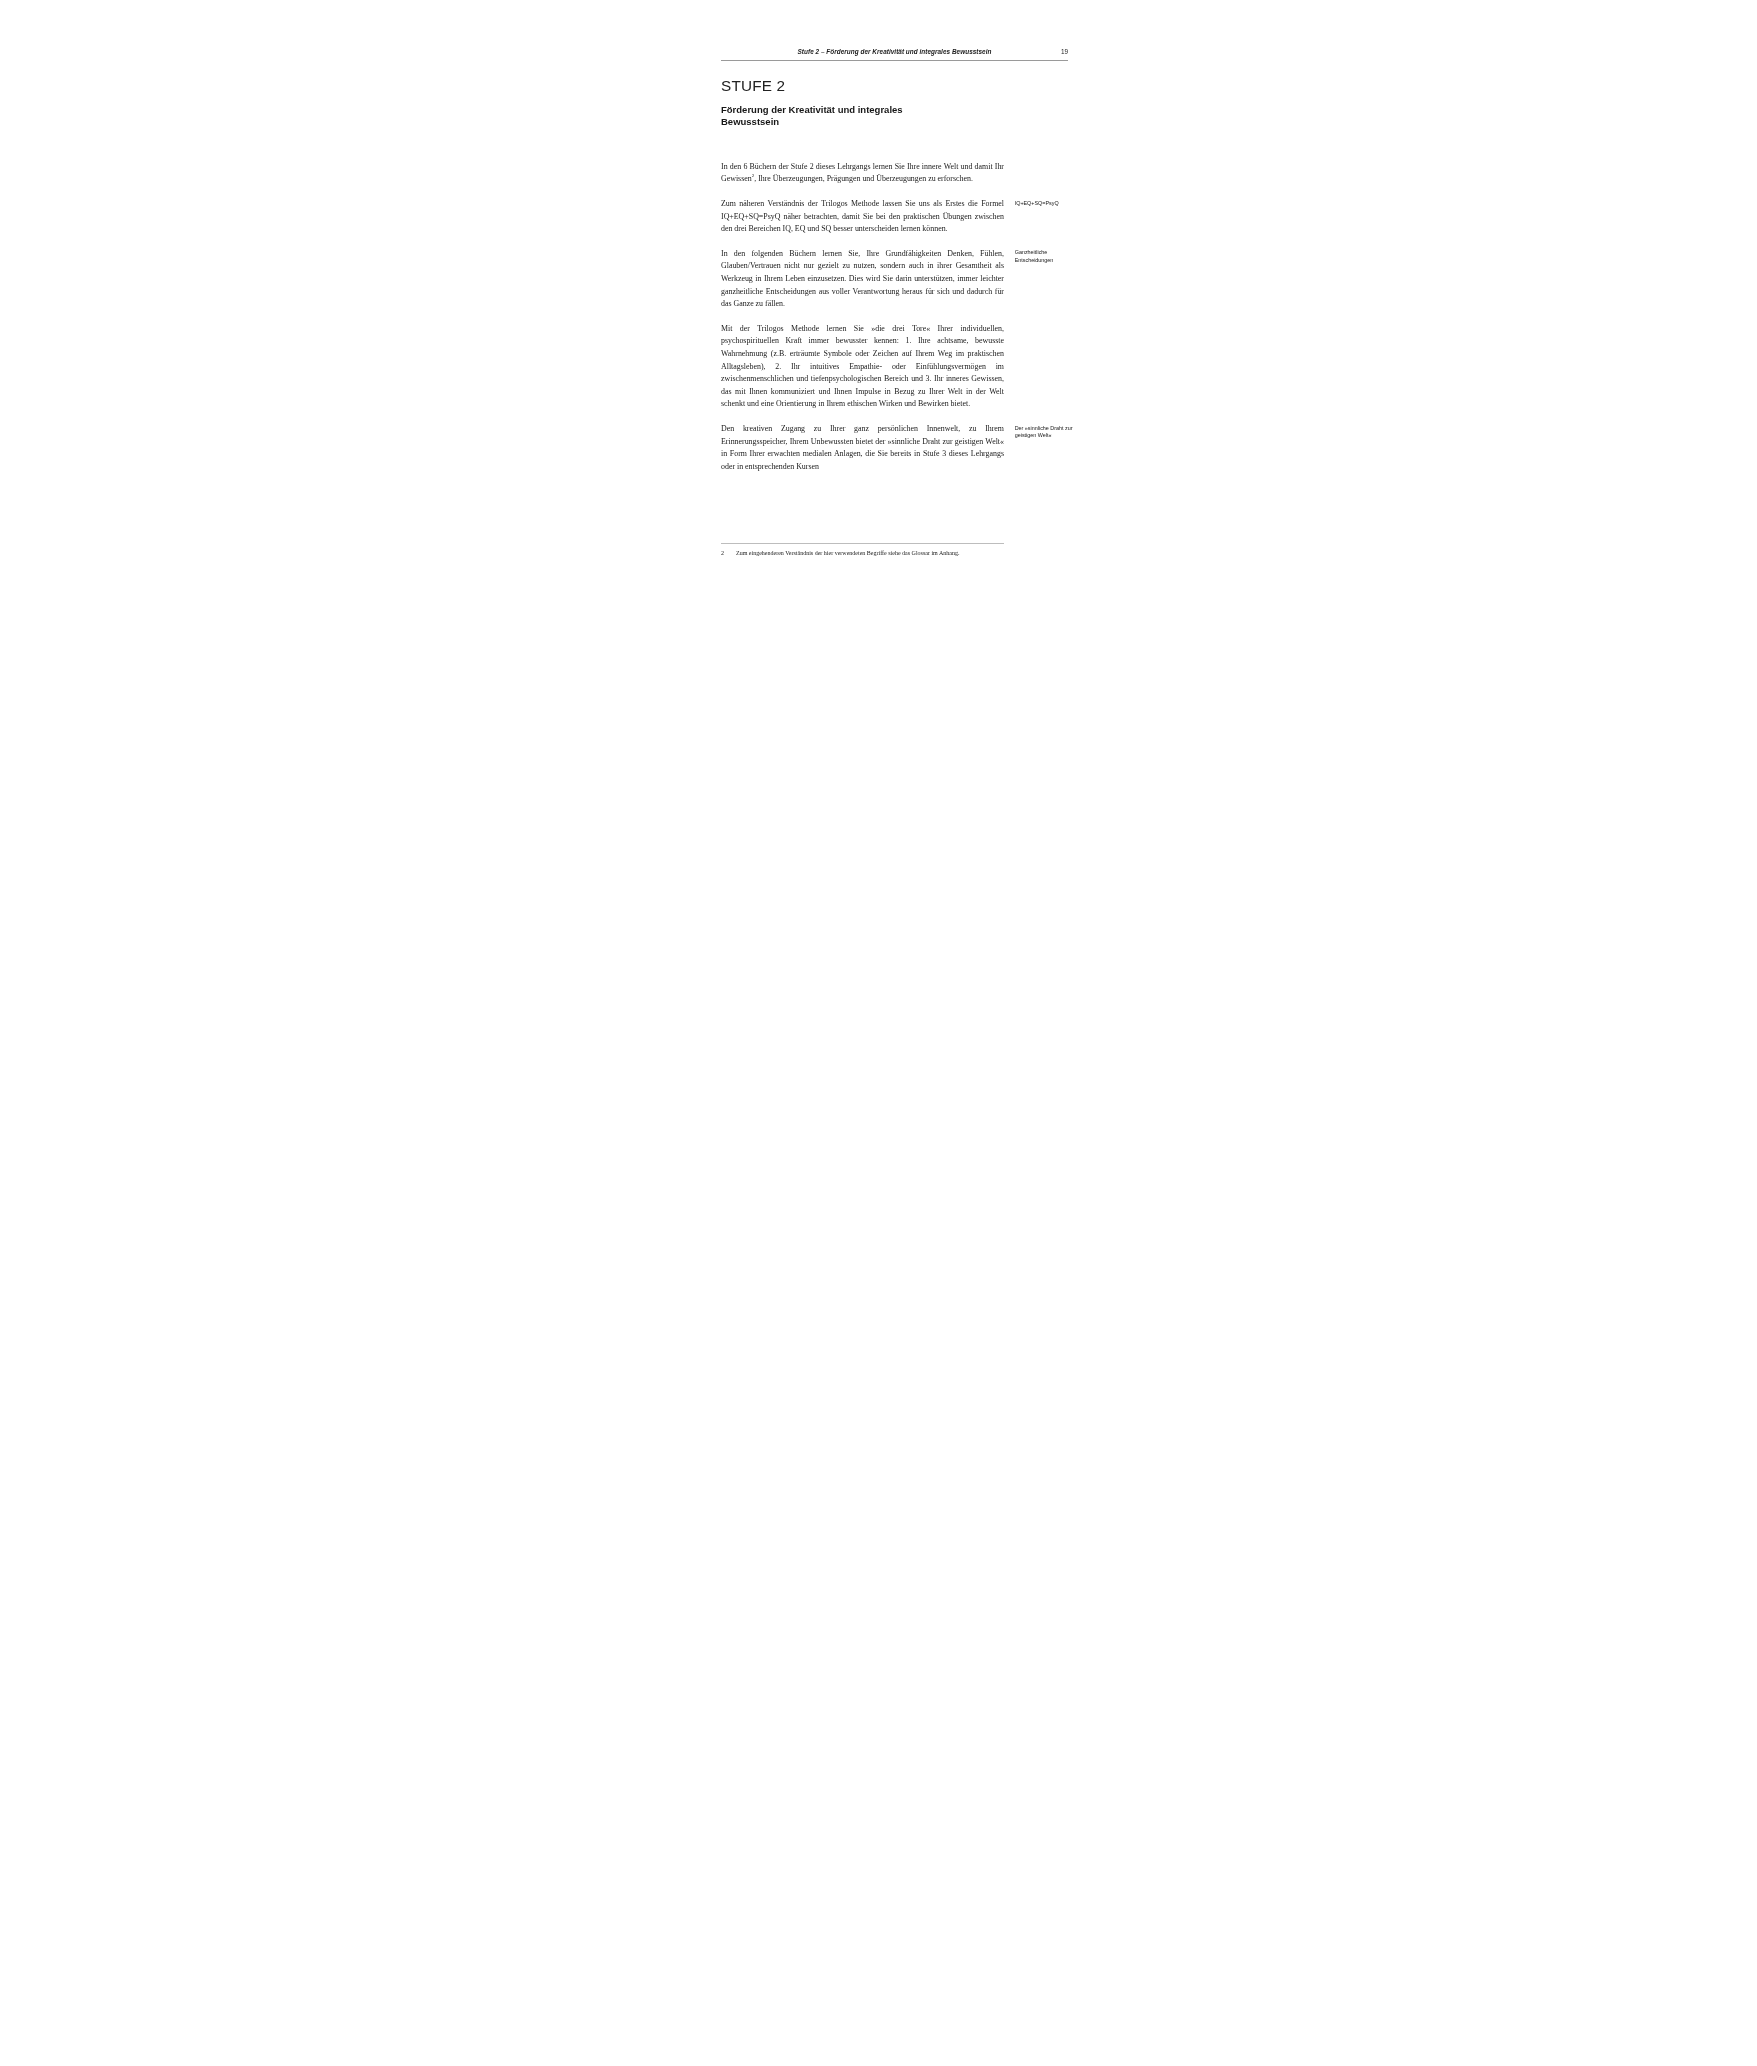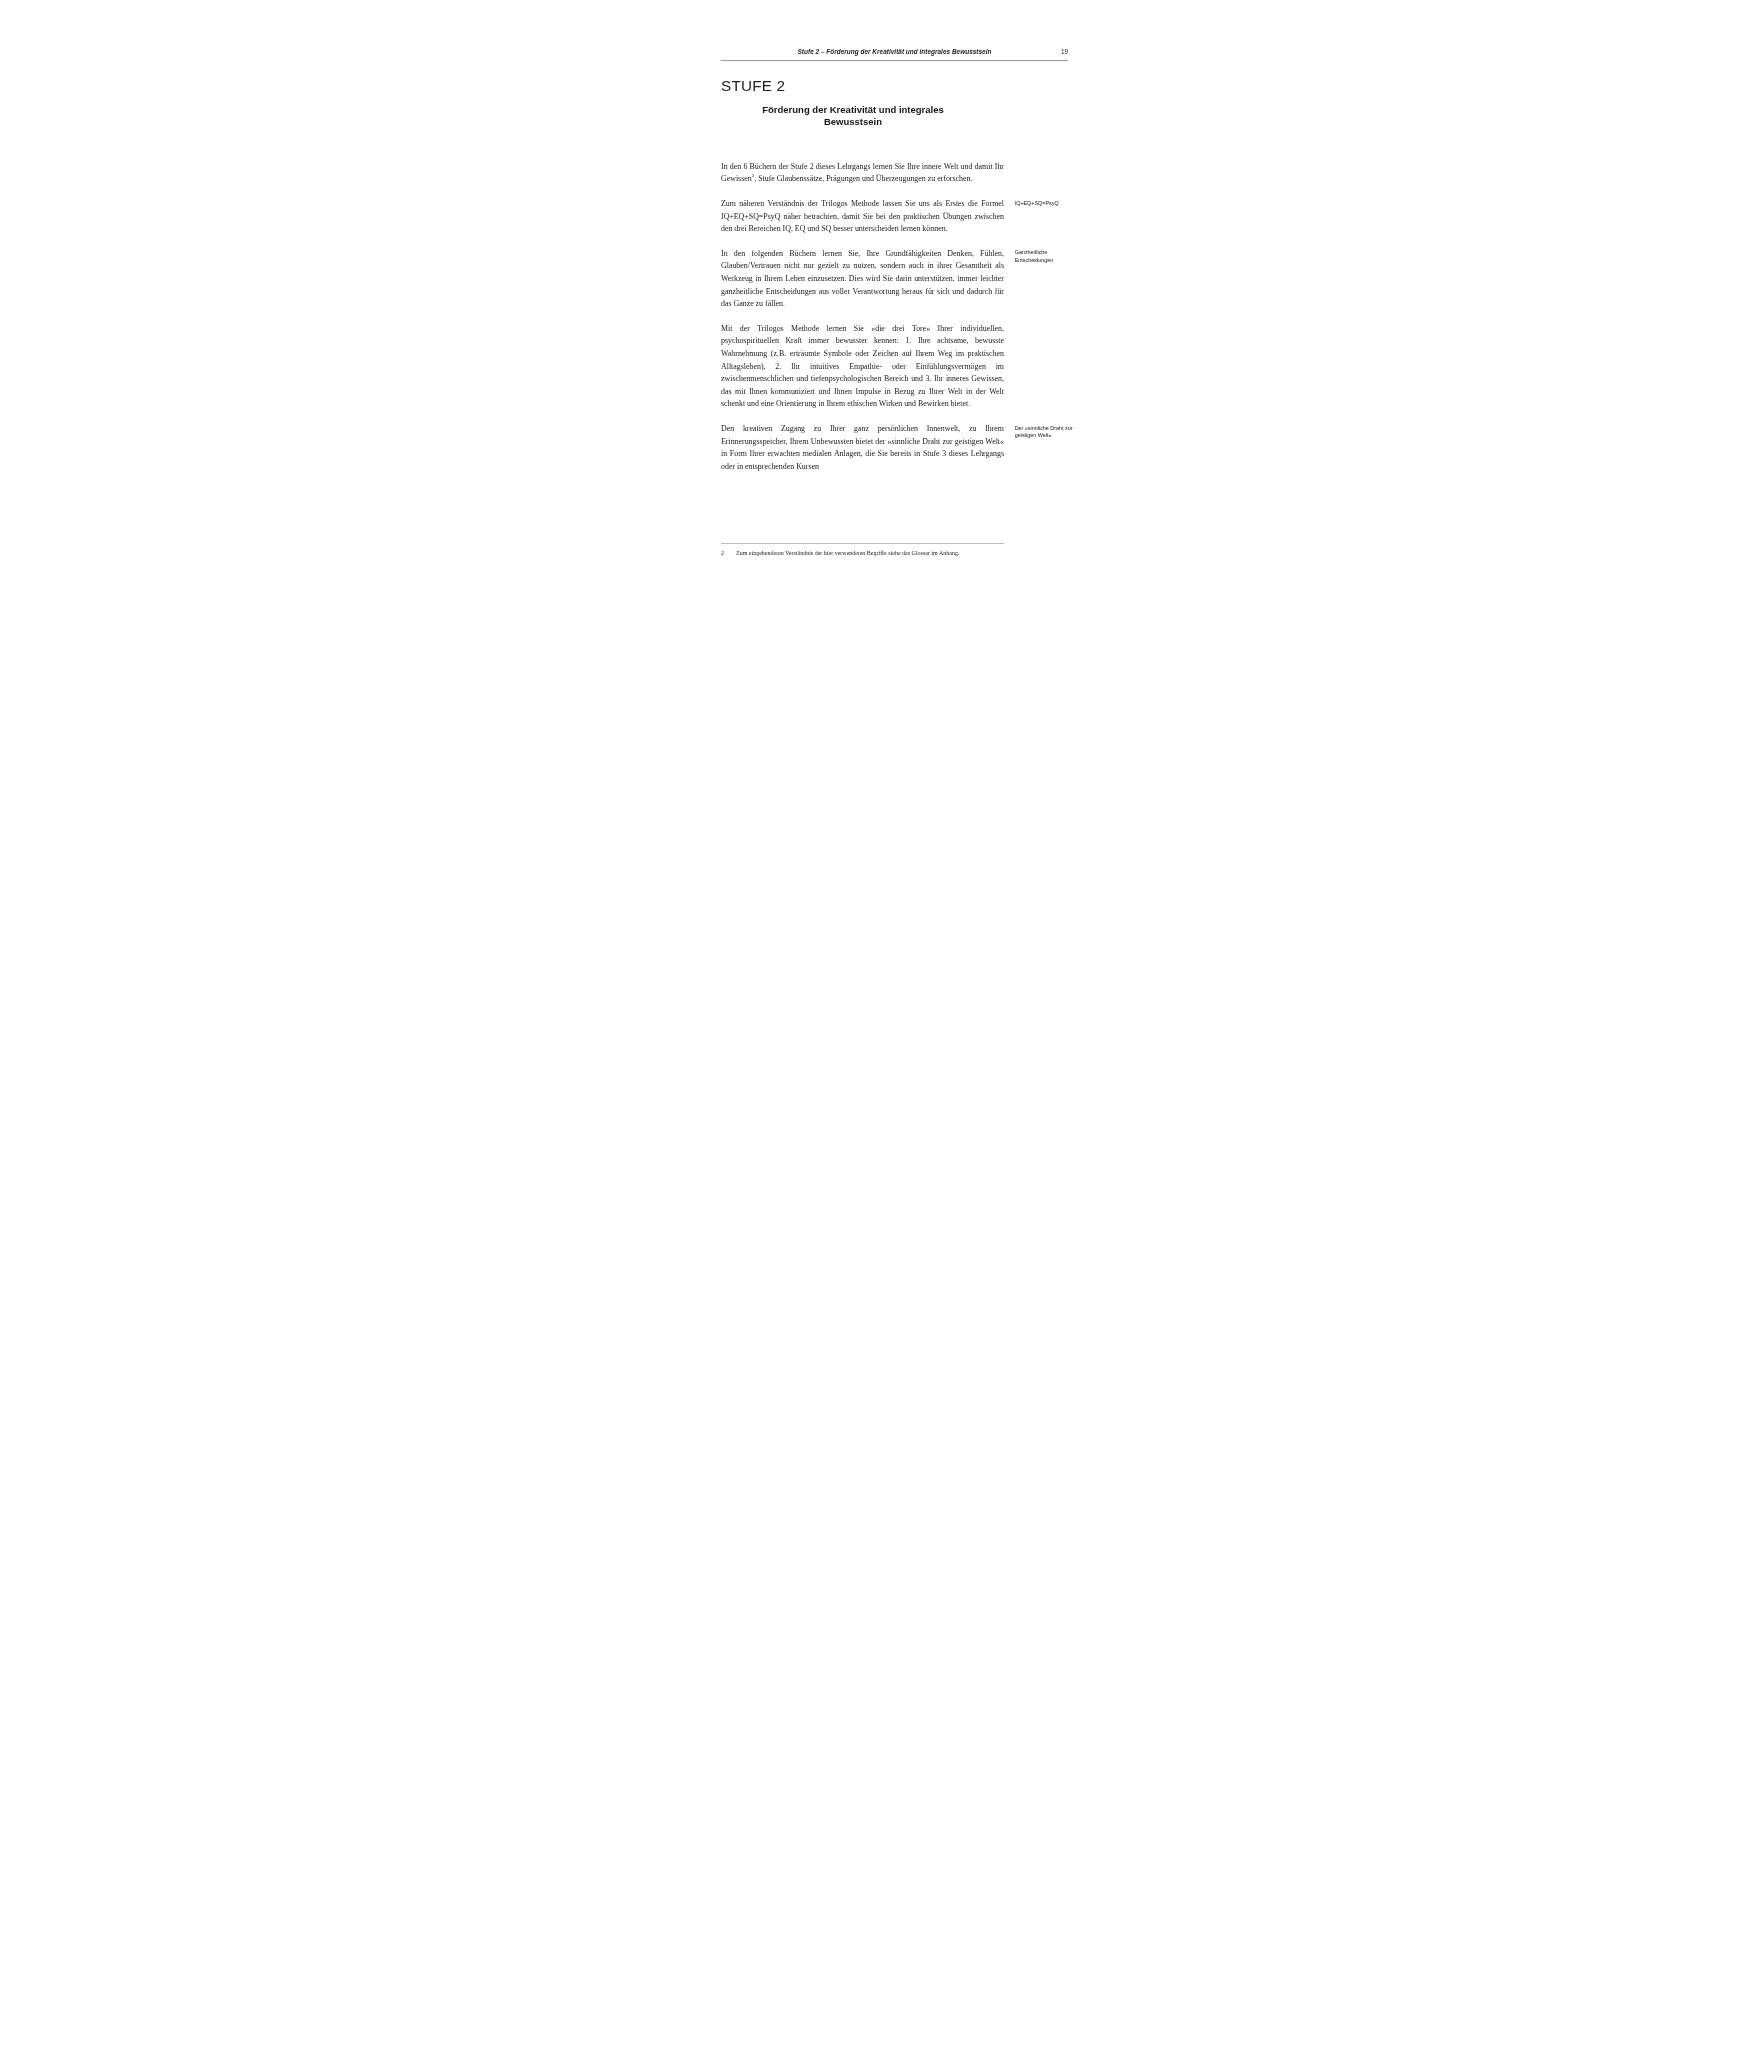--- a/index.html
+++ b/index.html
@@ -68,21 +68,20 @@
 
   .section-title {
     font-family: "Liberation Sans", sans-serif;
     font-weight: 700;
     font-size: 9.5px;
     line-height: 12px;
     color: #171717;
     white-space: pre-line;
     margin-bottom: 33px;
     width: 264px;
-    text-align: center;
   }
 
   .para-row {
     display: flex;
     align-items: flex-start;
     margin-bottom: 12px;
   }
 
   .para {
     width: 283px;
@@ -148,21 +147,21 @@
   </div>
 
   <div class="content">
 
     <div class="kicker">STUFE 2</div>
 
     <div class="section-title">Förderung der Kreativität und integrales
 Bewusstsein</div>
 
     <div class="para-row">
-      <p class="para"><span>In den 6 Büchern der Stufe 2 dieses Lehrgangs lernen Sie Ihre innere Welt und damit Ihr Gewissen</span><sup>2</sup><span>, Stufe Glaubenssätze, Prägungen und Überzeugungen zu erforschen.</span></p>
+      <p class="para"><span>In den 6 Büchern der Stufe 2 dieses Lehrgangs lernen Sie Ihre innere Welt und damit Ihr Gewissen</span><sup>2</sup><span>, Ihre Überzeugungen, Prägungen und Überzeugungen zu erforschen.</span></p>
     </div>
 
     <div class="para-row">
       <p class="para">Zum näheren Verständnis der Trilogos Methode lassen Sie uns als Erstes die Formel IQ+EQ+SQ=PsyQ näher betrachten, damit Sie bei den praktischen Übungen zwischen den drei Bereichen IQ, EQ und SQ besser unterscheiden lernen können.</p>
       <div class="note">IQ+EQ+SQ=PsyQ</div>
     </div>
 
     <div class="para-row">
       <p class="para">In den folgenden Büchern lernen Sie, Ihre Grundfähigkeiten Denken, Fühlen, Glauben/Vertrauen nicht nur gezielt zu nutzen, sondern auch in ihrer Gesamtheit als Werkzeug in Ihrem Leben einzusetzen. Dies wird Sie darin unterstützen, immer leichter ganzheitliche Entscheidungen aus voller Verantwortung heraus für sich und dadurch für das Ganze zu fällen.</p>
       <div class="note">Ganzheitliche Entscheidungen</div>

